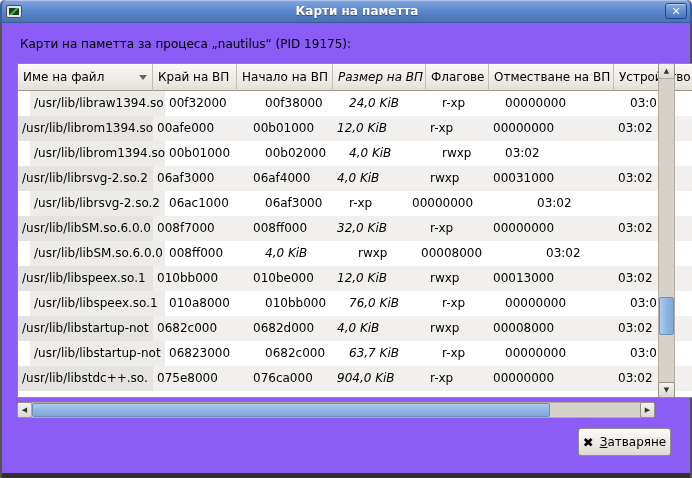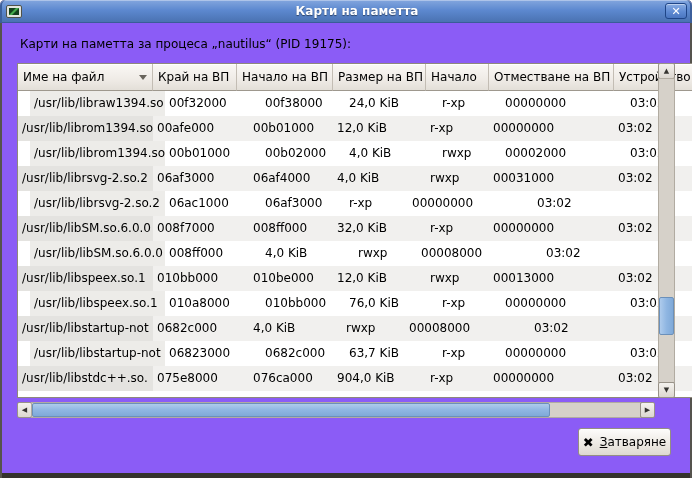--- a/index.html
+++ b/index.html
@@ -67,21 +67,21 @@
   }
   .tr { display:flex; height:25px; line-height:25px; }
   .cell { box-sizing:border-box; padding:0 4px; white-space:nowrap; overflow:hidden; }
   .tr.even { background:#ffffff;margin-left:12px; }
   .tr.odd  { background:#f1f0ee; }
   .tr.even .col0 { background:#edece9; }
   .tr.odd  .col0 { background:#e4e3e0; }
   .col0 { flex:0 0 135px; width:135px; }
   .col1 { flex:0 0 96px;  width:96px; }
   .col2 { flex:0 0 84px;  width:84px; }
-  .col3 { flex:0 0 93px;  width:93px; }
+  .col3 { flex:0 0 93px;  width:93px;font-style:italic; }
   .col4 { flex:0 0 63px;  width:63px; }
   .col5 { flex:0 0 125px; width:125px; }
   .col6 { flex:1 1 auto; min-width:0; }
 
   
   .stepper {
     position:absolute; box-sizing:border-box;
     background:linear-gradient(180deg,#f4f2ee,#dcd7d0);
     border:1px solid #989288; border-radius:2px;
     color:#35332f; font-size:7px; text-align:center;
@@ -141,21 +141,21 @@
         <div class="th col2">
     <span class="th-label">Край на ВП</span>
   </div>
         <div class="th col1">
     <span class="th-label">Начало на ВП</span>
   </div>
         <div class="th col3">
     <span class="th-label">Размер на ВП</span>
   </div>
         <div class="th col4">
-    <span class="th-label">Начало</span>
+    <span class="th-label">Флагове</span>
   </div>
         <div class="th col5">
     <span class="th-label">Отместване на ВП</span>
   </div>
         <div class="th col6">
     <span class="th-label">Устройство</span>
   </div>
       </div>
     <div class="tbody">
         <div class="tr even">
@@ -175,21 +175,20 @@
     <div class="cell col4">r-xp</div>
     <div class="cell col5">00000000</div>
     <div class="cell col6">03:02</div>
   </div>
         <div class="tr even">
     <div class="cell col0">/usr/lib/librom1394.so</div>
     <div class="cell col1">00b01000</div>
     <div class="cell col2">00b02000</div>
     <div class="cell col3">4,0 KiB</div>
     <div class="cell col4">rwxp</div>
-    <div class="cell col5">00002000</div>
     <div class="cell col6">03:02</div>
   </div>
         <div class="tr odd">
     <div class="cell col0">/usr/lib/librsvg-2.so.2</div>
     <div class="cell col1">06af3000</div>
     <div class="cell col2">06af4000</div>
     <div class="cell col3">4,0 KiB</div>
     <div class="cell col4">rwxp</div>
     <div class="cell col5">00031000</div>
     <div class="cell col6">03:02</div>
@@ -233,20 +232,21 @@
     <div class="cell col1">010a8000</div>
     <div class="cell col2">010bb000</div>
     <div class="cell col3">76,0 KiB</div>
     <div class="cell col4">r-xp</div>
     <div class="cell col5">00000000</div>
     <div class="cell col6">03:02</div>
   </div>
         <div class="tr odd">
     <div class="cell col0">/usr/lib/libstartup-not</div>
     <div class="cell col1">0682c000</div>
+    <div class="cell col2">0682d000</div>
     <div class="cell col3">4,0 KiB</div>
     <div class="cell col4">rwxp</div>
     <div class="cell col5">00008000</div>
     <div class="cell col6">03:02</div>
   </div>
         <div class="tr even">
     <div class="cell col0">/usr/lib/libstartup-not</div>
     <div class="cell col1">06823000</div>
     <div class="cell col2">0682c000</div>
     <div class="cell col3">63,7 KiB</div>

